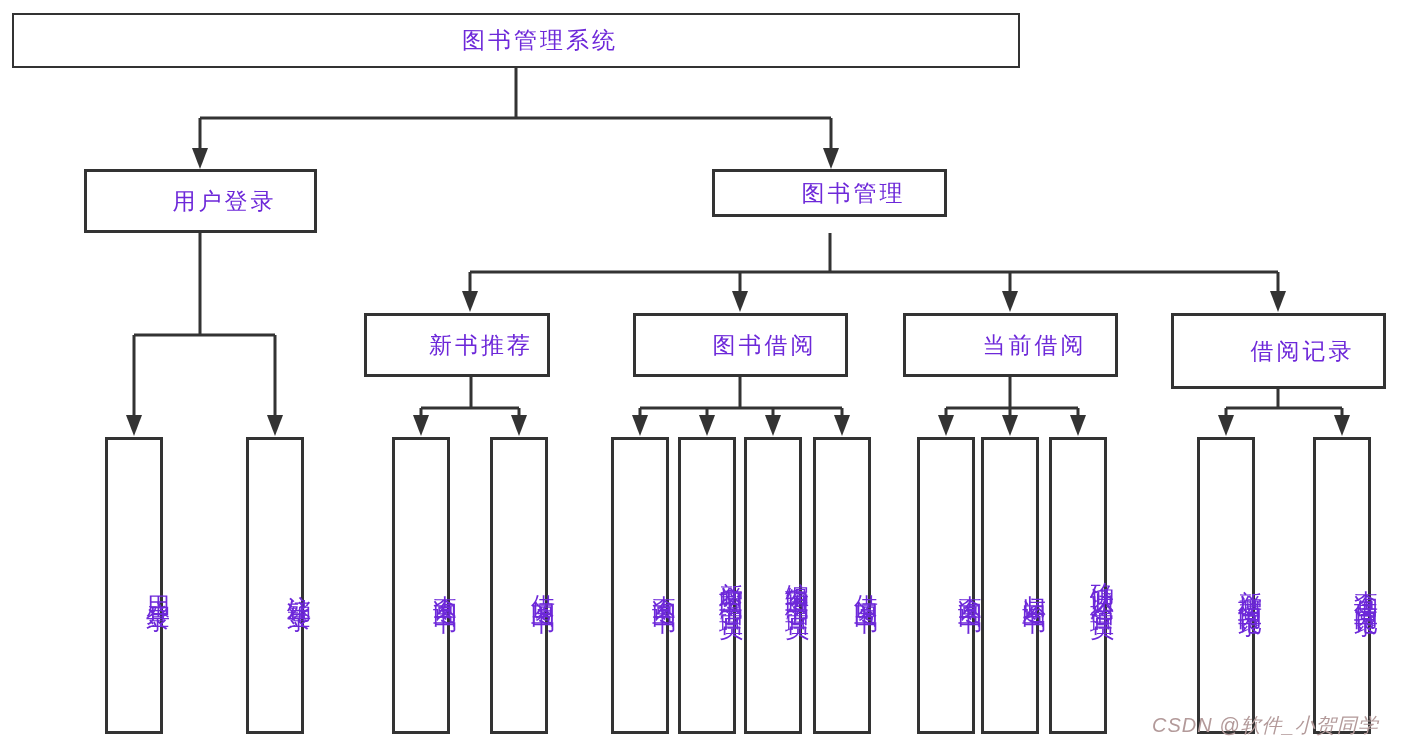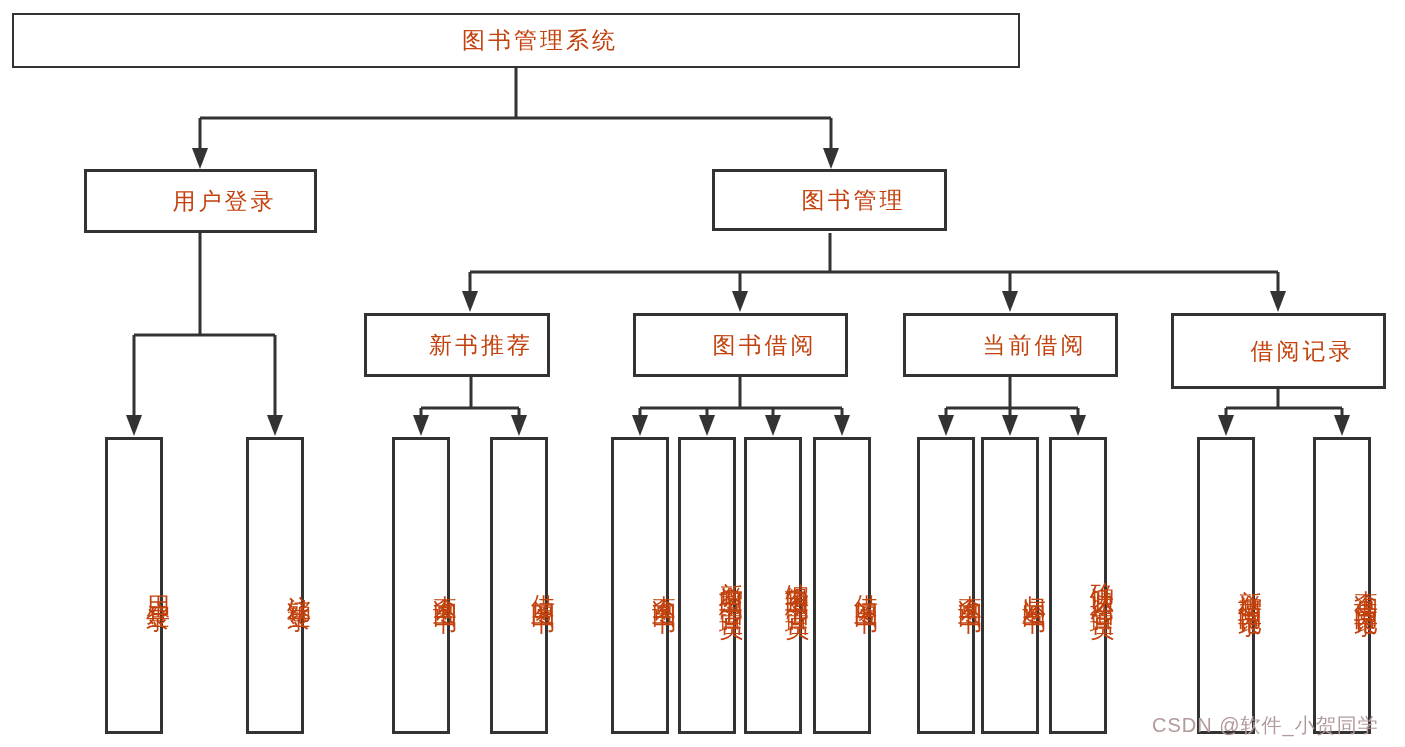--- a/index.html
+++ b/index.html
@@ -17,21 +17,21 @@
     width: 1405px; height: 747px;
   }
   .box {
     position: absolute;
     box-sizing: border-box;
     border: 3px solid #333333;
     background: #ffffff;
     display: flex;
     align-items: center;
     justify-content: center;
-    color: #c2410c;
+    color: #6d28d9;
     padding-left: 48px;
   }
   .root-box { border-width: 2px; }
   .hbox .label {
     font-size: 23px;
     letter-spacing: 3px;
     white-space: nowrap;
     text-align: center;
   }
   .vbox .label {
@@ -44,20 +44,21 @@
   #watermark {
     position: absolute;
     left: 1152px;
     top: 712px;
     width: 250px;
     font-size: 20px;
     letter-spacing: 1px;
     color: #b39a9a;
     white-space: nowrap;
     z-index: 5;
+    font-style: italic;
   }
 </style>
 </head>
 <body>
 
 <div id="canvas">
 
   <svg id="wires" viewBox="0 0 1405 747" xmlns="http://www.w3.org/2000/svg">
     <g stroke="#333333" stroke-width="3" fill="none">
 
@@ -101,21 +102,21 @@
     </g>
   </svg>
 
   <div class="box hbox root-box" style="left:12px; top:13px; width:1008px; height:55px;">
     <span class="label">图书管理系统</span>
   </div>
 
   <div class="box hbox" style="left:84px; top:169px; width:233px; height:64px;">
     <span class="label">用户登录</span>
   </div>
-  <div class="box hbox" style="left:712px; top:169px; width:235px; height:62px;">
+  <div class="box hbox" style="left:712px; top:169px; width:235px; height:48px;">
     <span class="label">图书管理</span>
   </div>
 
   <div class="box hbox" style="left:364px; top:313px; width:186px; height:64px;">
     <span class="label">新书推荐</span>
   </div>
   <div class="box hbox" style="left:903px; top:313px; width:215px; height:64px;">
     <span class="label">当前借阅</span>
   </div>
   <div class="box hbox" style="left:633px; top:313px; width:215px; height:64px;">

